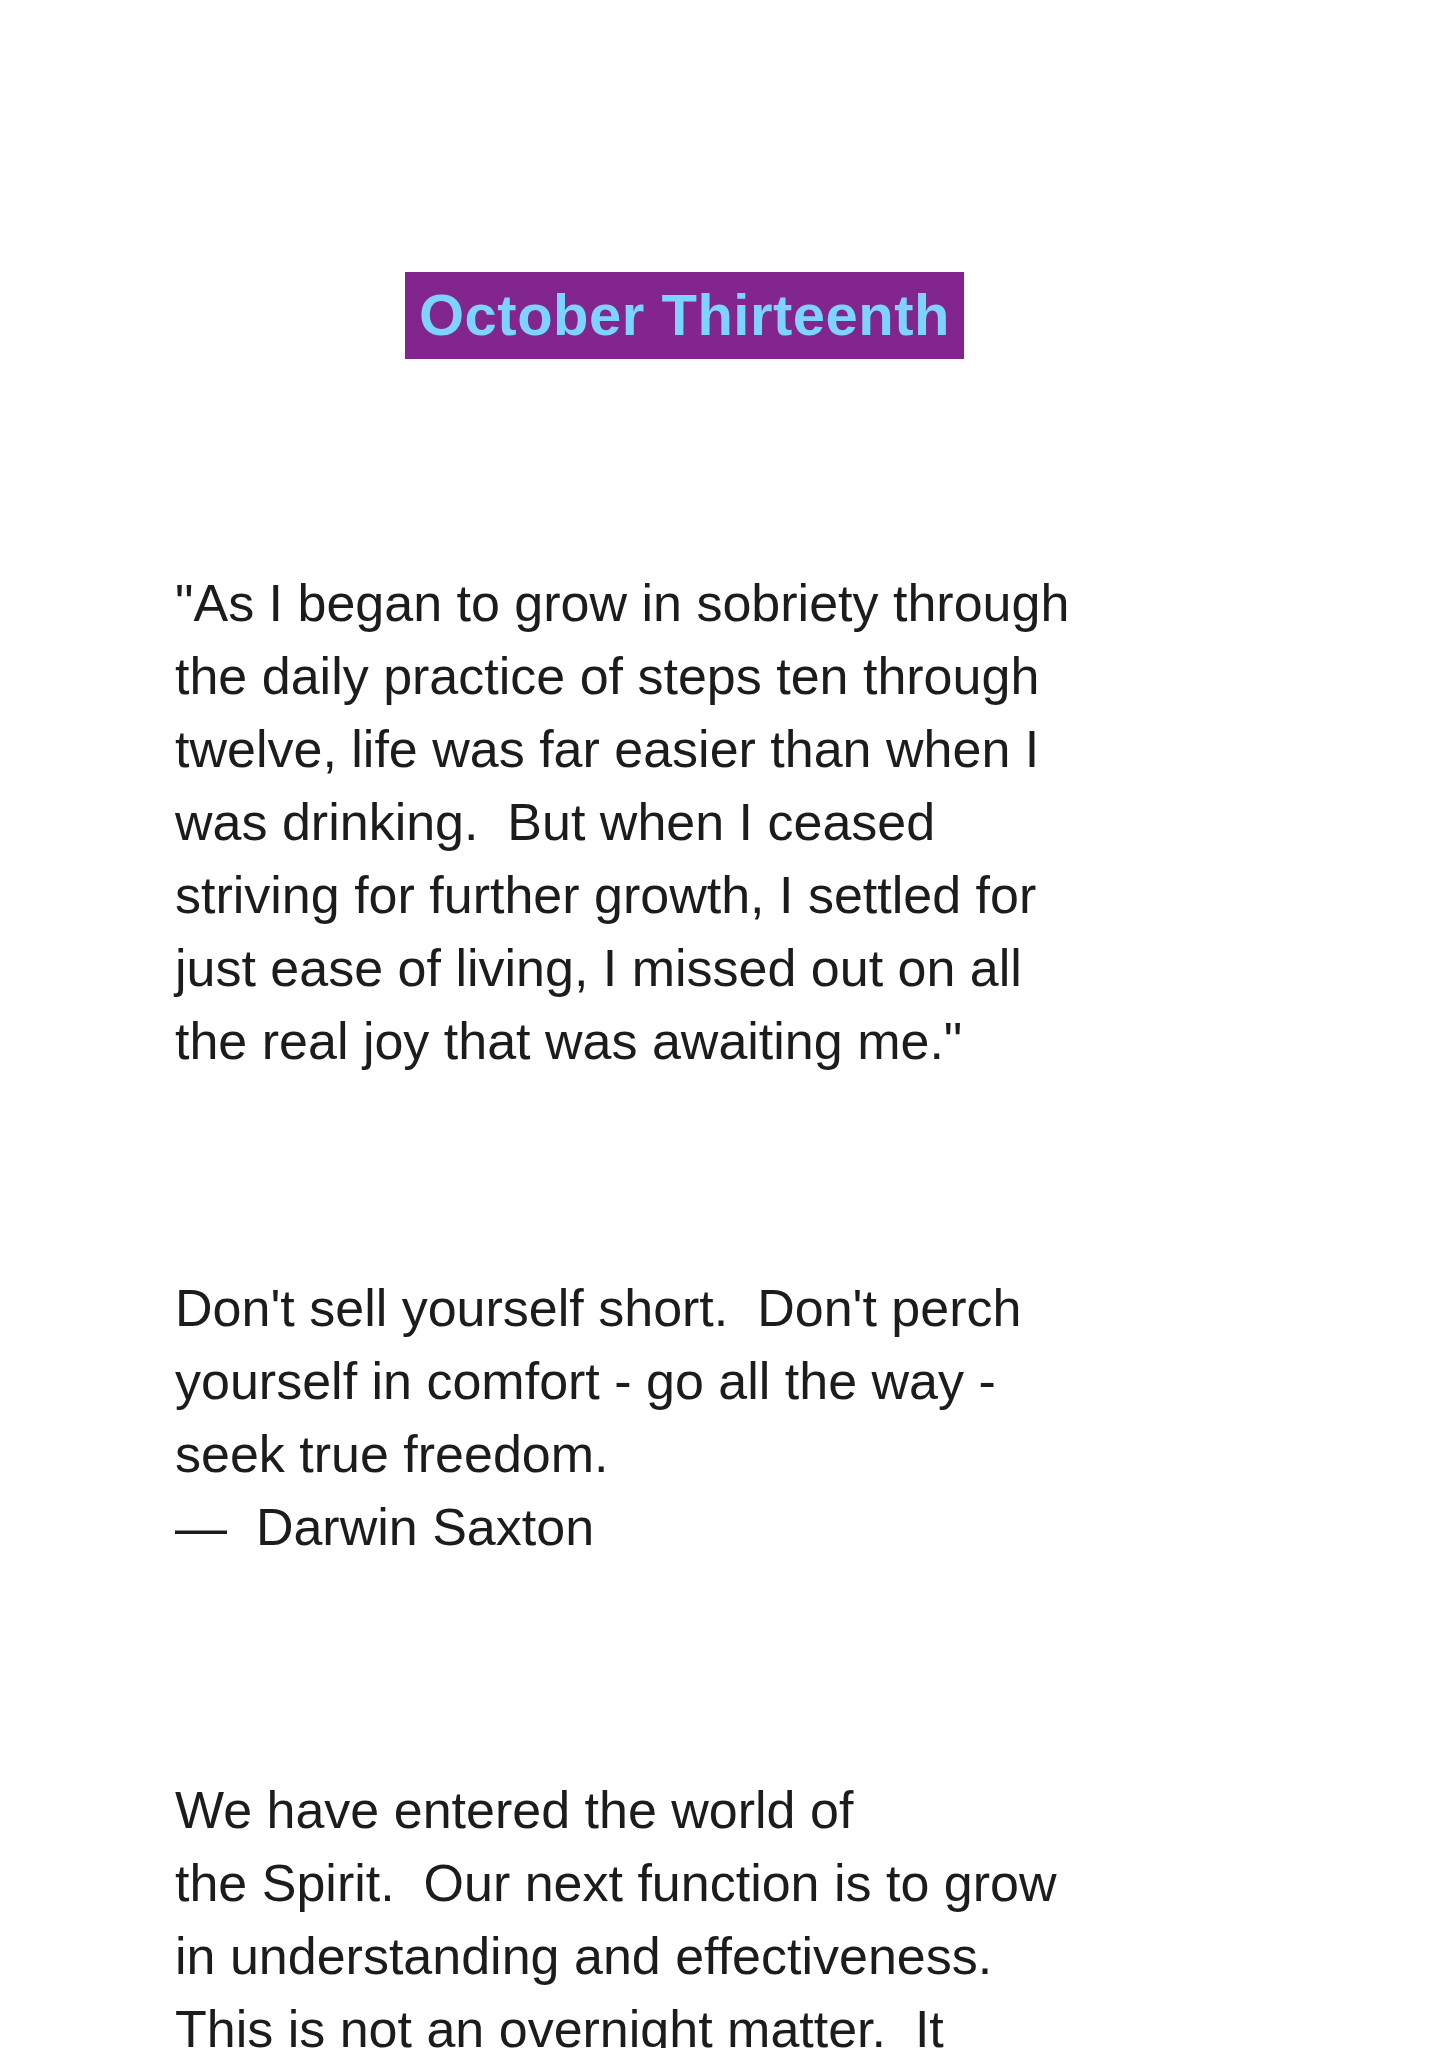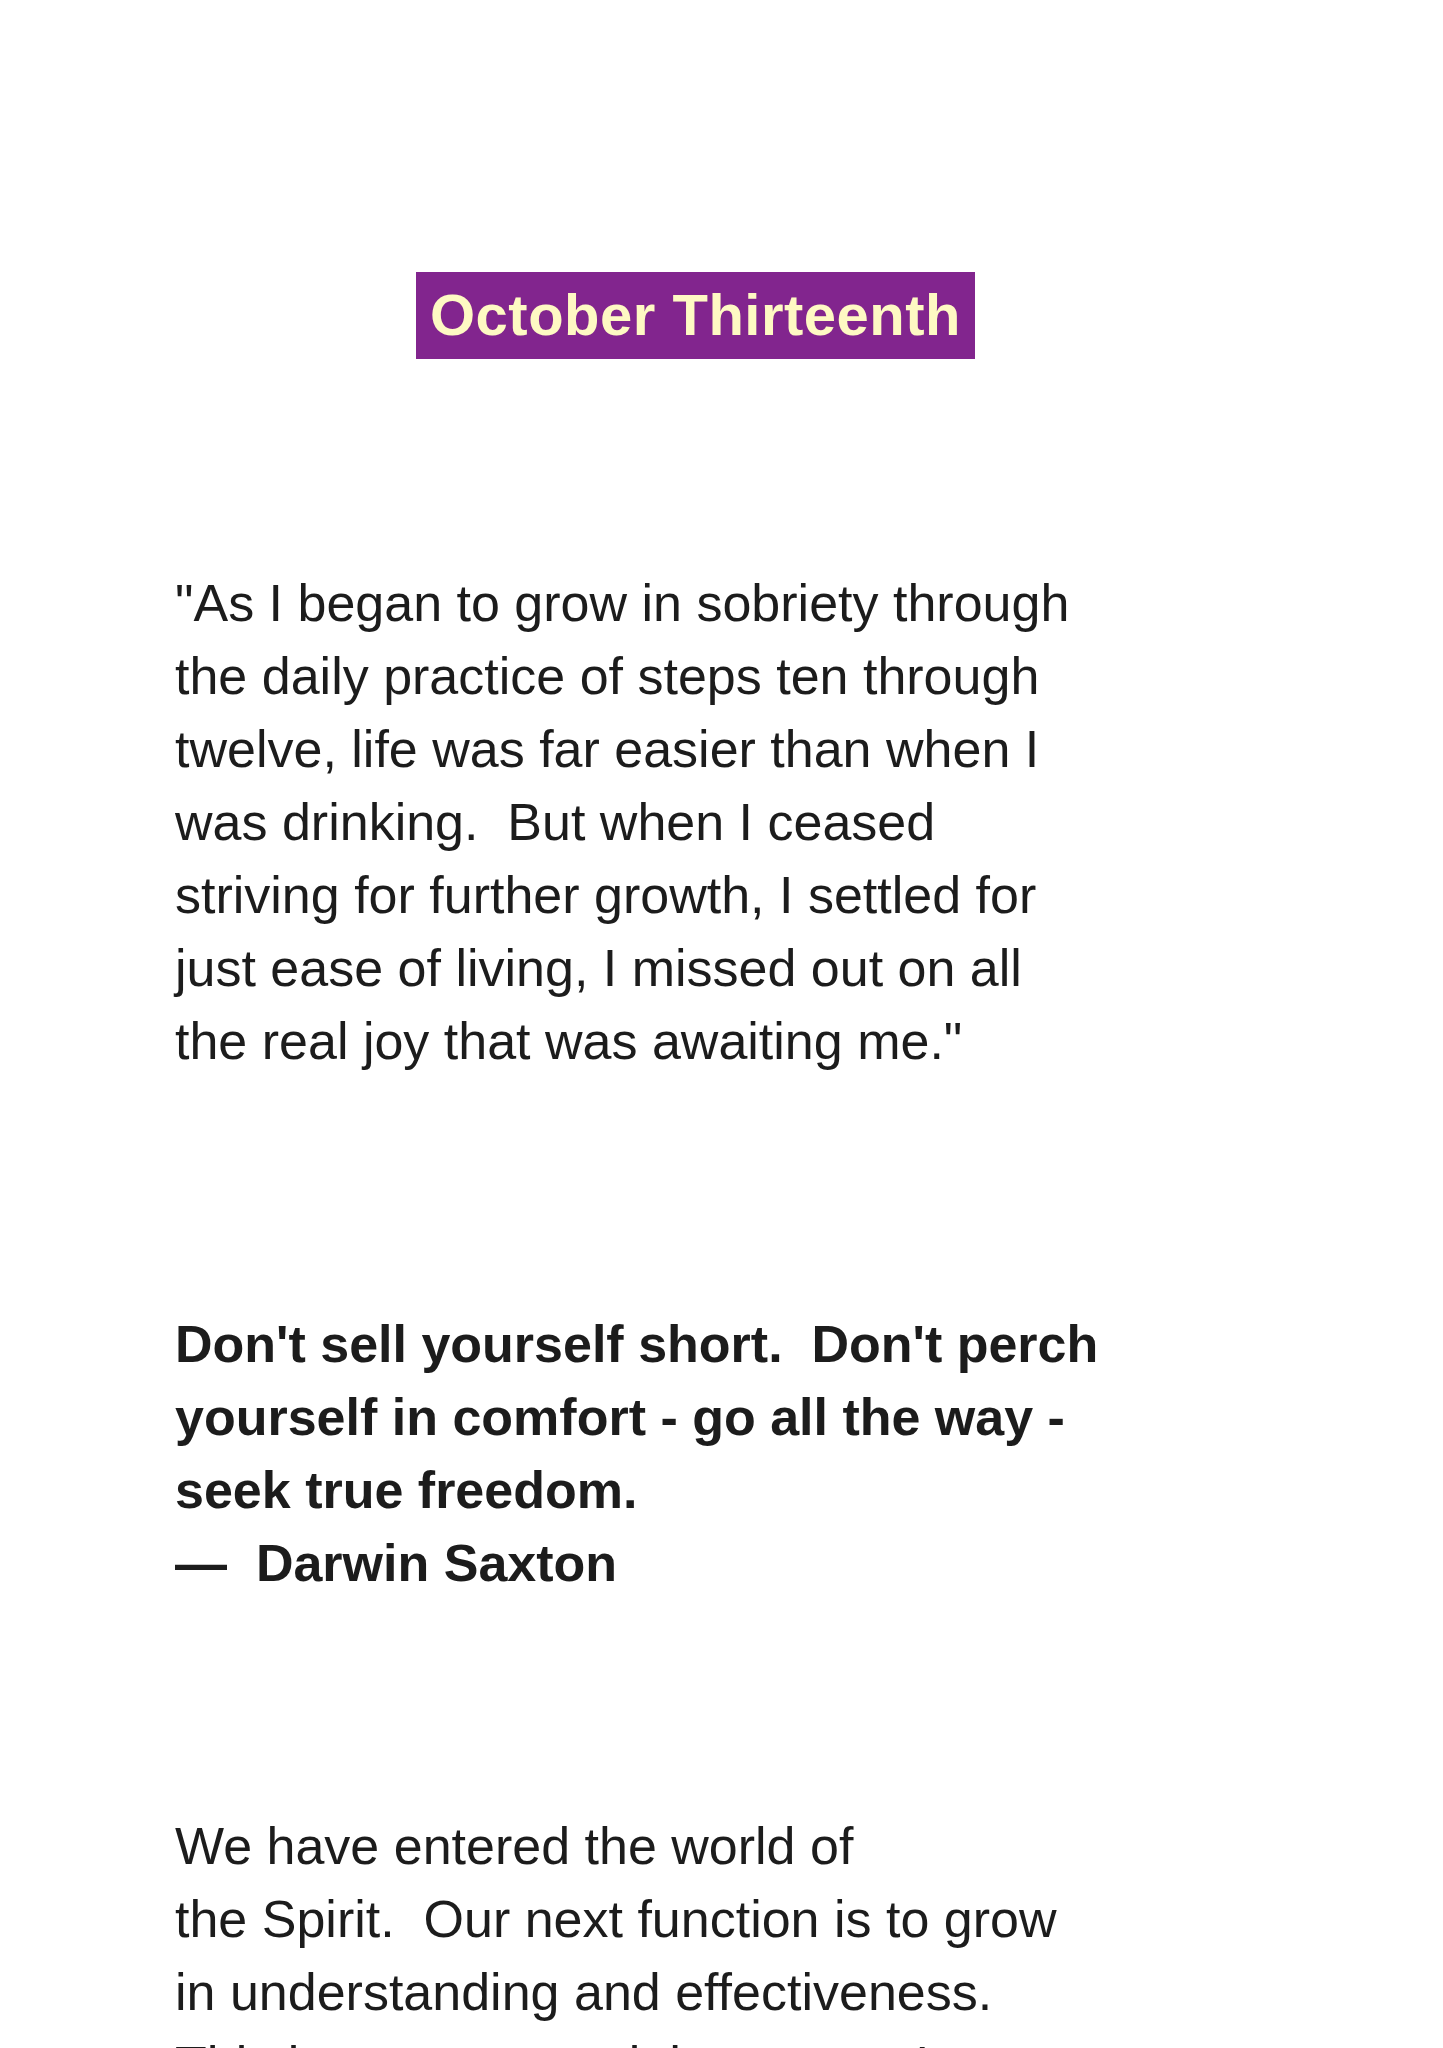--- a/index.html
+++ b/index.html
@@ -10,25 +10,25 @@
   .page {
     position: relative;
     width: 1443px;
     height: 2048px;
     background: #ffffff;
     overflow: hidden;
     font-family: "Liberation Sans", sans-serif;
   }
   .banner {
     position: absolute;
-    left: 416px;
+    left: 405px;
     top: 272px;
     display: inline-block;
     background: #82258e;
-    color: #fef9c3;
+    color: #7dd3fc;
     font-size: 58px;
     font-weight: bold;
     line-height: 60px;
     padding: 13px 14px 14px 14px;
     letter-spacing: 0.5px;
     white-space: nowrap;
   }
   .content {
     position: absolute;
     left: 175px;
@@ -36,21 +36,21 @@
     width: 1070px;
     color: #1c1c1c;
     font-size: 52px;
     line-height: 73px;
     white-space: pre-wrap;
   }
   .content p {
     margin: 0;
     padding: 0;
   }
-  .content p.para-2 { margin-top: 84px; font-weight: bold; }
+  .content p.para-2 { margin-top: 48px; }
   .content p.para-3 { margin-top: 64px; }
 </style>
 </head>
 <body>
 
 <div class="page">
   <div class="banner">
     <span>October Thirteenth</span>
   </div>
   <div class="content">

